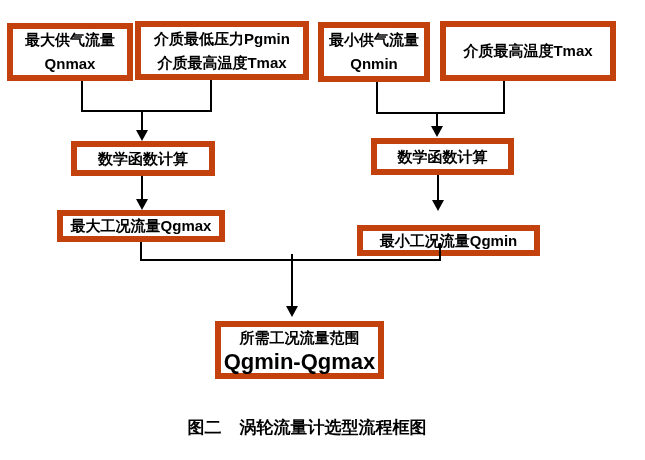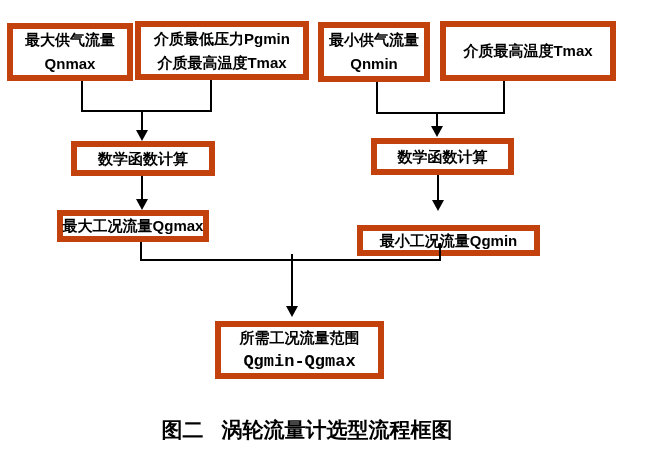--- a/index.html
+++ b/index.html
@@ -46,21 +46,21 @@
     border-right: 6px solid transparent;
     border-top: 11px solid #000000;
   }
   .caption {
     position: absolute;
     left: 7px;
     top: 416px;
     width: 600px;
     text-align: center;
     font-weight: bold;
-    font-size: 21px;
+    font-size: 17px;
     color: #000000;
     white-space: nowrap;
   }
   .caption .gap { display: inline-block; width: 18px; }
 </style>
 </head>
 <body>
 
 <div class="canvas">
 
@@ -102,36 +102,36 @@
   <div class="box" style="left:371px; top:138px; width:143px; height:37px;">
     <span class="ln">数学函数计算</span>
   </div>
 
   <div class="vline" style="left:141px; top:176px; height:24px;"></div>
   <div class="arrowhead" style="left:136px; top:199px;"></div>
 
   <div class="vline" style="left:437px; top:175px; height:26px;"></div>
   <div class="arrowhead" style="left:432px; top:200px;"></div>
 
-  <div class="box" style="left:57px; top:210px; width:152px; height:32px;">
+  <div class="box" style="left:57px; top:210px; width:168px; height:32px;">
     <span class="ln">最大工况流量Qgmax</span>
   </div>
 
   <div class="box" style="left:357px; top:212px; width:183px; height:31px;margin-top:13px;">
     <span class="ln">最小工况流量Qgmin</span>
   </div>
 
   <div class="vline" style="left:140px; top:242px; height:19px;"></div>
   <div class="vline" style="left:439px; top:243px; height:18px;"></div>
   <div class="hline" style="left:140px; top:259px; width:301px;"></div>
   <div class="vline" style="left:291px; top:254px; height:53px;"></div>
   <div class="arrowhead" style="left:286px; top:306px;"></div>
 
   <div class="box" style="left:215px; top:321px; width:169px; height:58px;">
     <span class="ln">所需工况流量范围</span>
-    <span class="ln" style="font-size:17px;font-family:Liberation Mono, monospace;">Qgmin-Qgmax</span>
+    <span class="ln" style="font-size:22px;">Qgmin-Qgmax</span>
   </div>
 
   <div class="caption">
     <span>图二</span><span class="gap"></span><span>涡轮流量计选型流程框图</span>
   </div>
 
 </div>
 
 </body></html>

